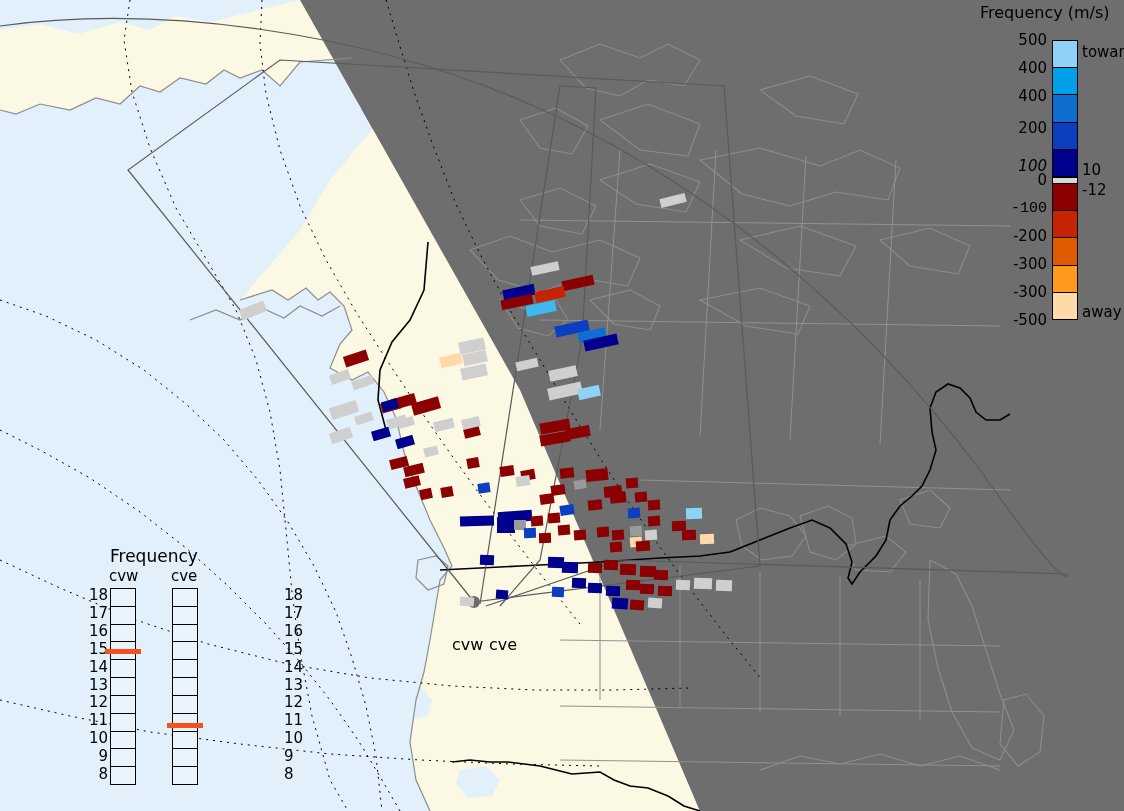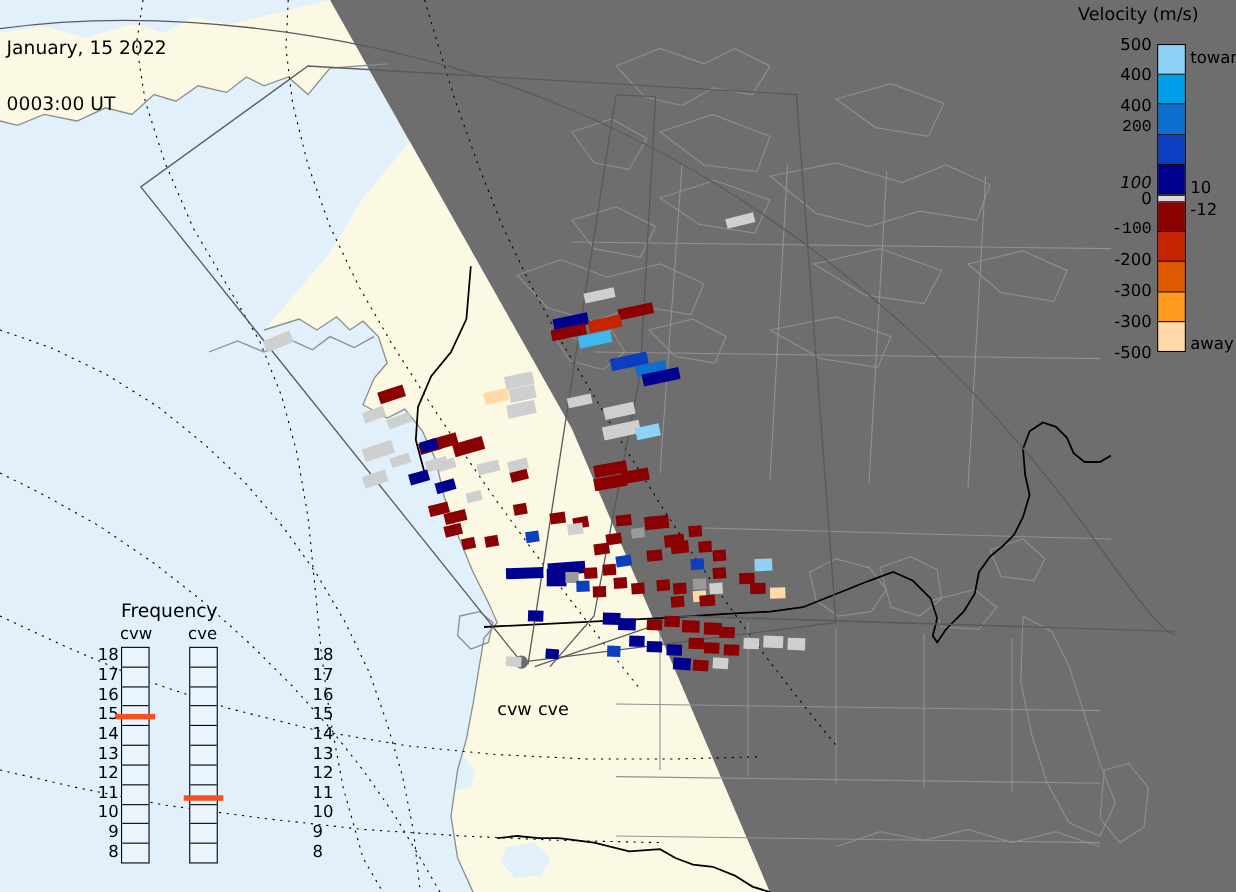--- a/index.html
+++ b/index.html
@@ -294,32 +294,28 @@
         <rect x="694" y="578" width="18" height="11" fill="#cfcfcf" transform="rotate(2,703,583.5)"></rect>
         <rect x="716" y="580" width="16" height="11" fill="#cfcfcf" transform="rotate(2,724,585.5)"></rect>
         <rect x="612" y="598" width="16" height="11" fill="#00008f" transform="rotate(4,620,603.5)"></rect>
         <rect x="630" y="600" width="14" height="10" fill="#8b0000" transform="rotate(4,637,605)"></rect>
         <rect x="648" y="598" width="14" height="10" fill="#cfcfcf" transform="rotate(4,655,603)"></rect>
         <rect x="460" y="597" width="14" height="9" fill="#cfcfcf" transform="rotate(4,467,601.5)"></rect>
         <rect x="496" y="590" width="12" height="9" fill="#00008f" transform="rotate(4,502,594.5)"></rect>
       </g>
   </svg>
 
-  <div class="title-block">
-    <div>January, 15 2022</div>
-    <div>0003:00 UT</div>
-  </div>
 
   <div id="colorbar-panel">
-    <div id="cb-title">Velocity (m/s)</div>
+    <div id="cb-title">Frequency (m/s)</div>
     <div id="cb-ticks">
         <div class="cb-tick" style="top: 0px; text-align: center;">500</div>
         <div class="cb-tick" style="top: 28px; text-align: right;">400</div>
         <div class="cb-tick" style="top: 56px;">400</div>
-        <div class="cb-tick" style="top: 76px; font-family: Liberation Mono, monospace;">200</div>
+        <div class="cb-tick" style="top: 88px;">200</div>
         <div class="cb-tick" style="top: 126px; font-style: italic;">100</div>
         <div class="cb-tick" style="top: 140px;">0</div>
         <div class="cb-tick" style="top: 168px; font-family: Liberation Mono, monospace;">-100</div>
         <div class="cb-tick" style="top: 196px;">-200</div>
         <div class="cb-tick" style="top: 224px;">-300</div>
         <div class="cb-tick" style="top: 252px;">-300</div>
         <div class="cb-tick" style="top: 280px;">-500</div>
       </div>
     <div id="cb-bar">
         <div class="seg" style="background: rgb(142, 210, 247);"></div>

